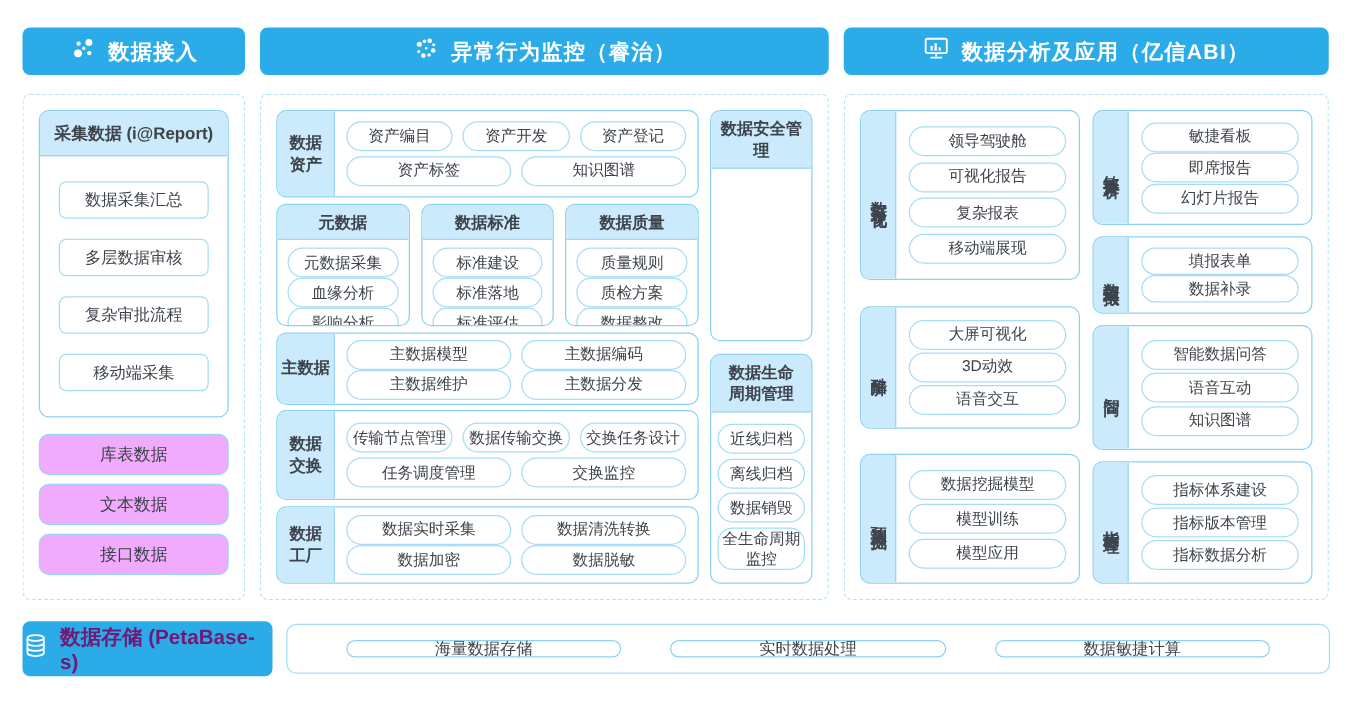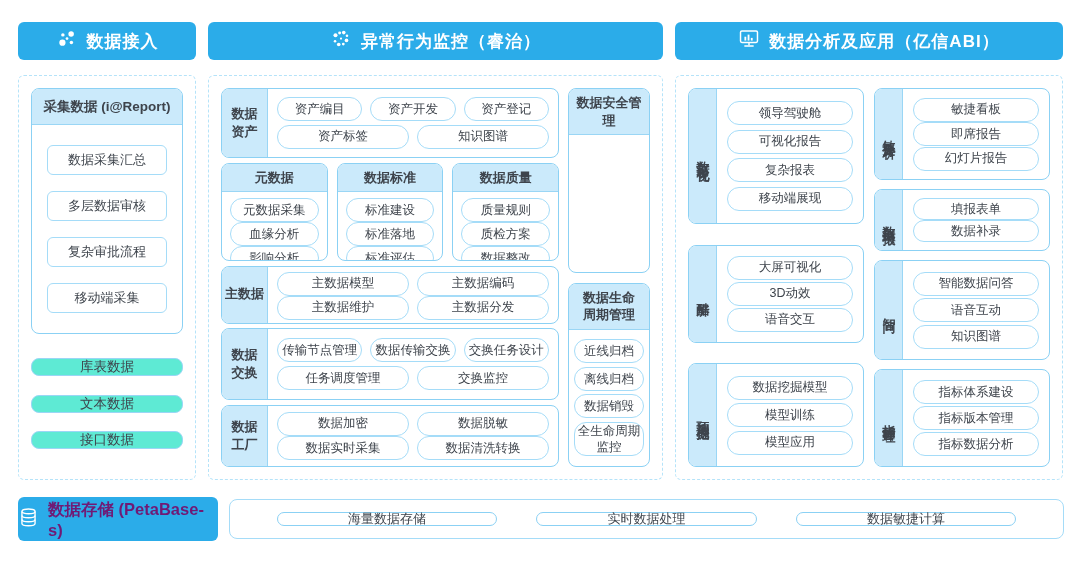--- a/index.html
+++ b/index.html
@@ -11,21 +11,21 @@
   .col-header { height:38px; background:#2bace9; border-radius:6px; display:flex; align-items:center; justify-content:center; gap:9px; color:#fff; font-size:17px; font-weight:bold; letter-spacing:1px; }
   .panel { margin-top:15px; height:405px; border:1px dashed #b5e3f9; border-radius:6px; padding:12px; }
 
   
   .access-panel { display:flex; flex-direction:column; }
   .report-card { height:246px; border:1px solid #8bd1f4; border-radius:8px; background:#fff; display:flex; flex-direction:column; overflow:hidden; }
   .report-title { height:36px; background:#cbeafb; border-bottom:1px solid #9ad6f5; display:flex; align-items:center; justify-content:center; font-size:13.5px; font-weight:bold; }
   .report-body { flex:1; display:flex; flex-direction:column; justify-content:space-evenly; padding:4px 15px; }
   .item-box { height:30px; border:1px solid #a5dcf8; border-radius:6px; background:#fff; display:flex; align-items:center; justify-content:center; font-size:13px; }
   .source-list { flex:1; margin-top:6px; display:flex; flex-direction:column; justify-content:space-evenly; }
-  .item-filled { height:18px; background:#5eead4; border:1px solid #9ad6f5; border-radius:8px; display:flex; align-items:center; justify-content:center; font-size:13.5px; }
+  .item-filled { height:33px; background:#f0abfc; border:1px solid #9ad6f5; border-radius:8px; display:flex; align-items:center; justify-content:center; font-size:13.5px; }
 
   
   .gov-panel { display:flex; gap:9px; }
   .gov-left { flex:1; display:flex; flex-direction:column; justify-content:space-between; }
   .label-group { border:1px solid #8bd1f4; border-radius:8px; background:#fff; display:flex; overflow:hidden; }
   .label-cell { width:46px; background:#cbeafb; border-right:1px solid #9ad6f5; display:flex; align-items:center; justify-content:center; text-align:center; font-size:13px; font-weight:bold; white-space:pre-line; line-height:1.4; }
   .pill-rows { flex:1; display:flex; flex-direction:column; justify-content:space-evenly; padding:5px 9px; }
   .pill-row { display:flex; gap:8px; }
   .pill-row > div { flex:1; height:24px; border:1px solid #a5dcf8; border-radius:12px; background:#fff; display:flex; align-items:center; justify-content:center; font-size:12.5px; white-space:nowrap; }
   .grp-asset { height:70px; } .grp-master { height:58px; } .grp-exchange { height:72px; } .grp-factory { height:62px; }
@@ -187,26 +187,26 @@
                   <div>交换监控</div>
                 </div>
             </div>
           </div>
 
           <div class="label-group grp-factory">
             <div class="label-cell">数据
 工厂</div>
             <div class="pill-rows">
               <div class="pill-row">
+                  <div>数据实时采集</div>
+                  <div>数据清洗转换</div>
+                </div>
+              <div class="pill-row">
                   <div>数据加密</div>
                   <div>数据脱敏</div>
-                </div>
-              <div class="pill-row">
-                  <div>数据实时采集</div>
-                  <div>数据清洗转换</div>
                 </div>
             </div>
           </div>
 
         </div>
         <div class="gov-right">
           <div class="titled-group">
             <div class="g-title">数据安全管理</div>
           </div>
           <div class="titled-group">

